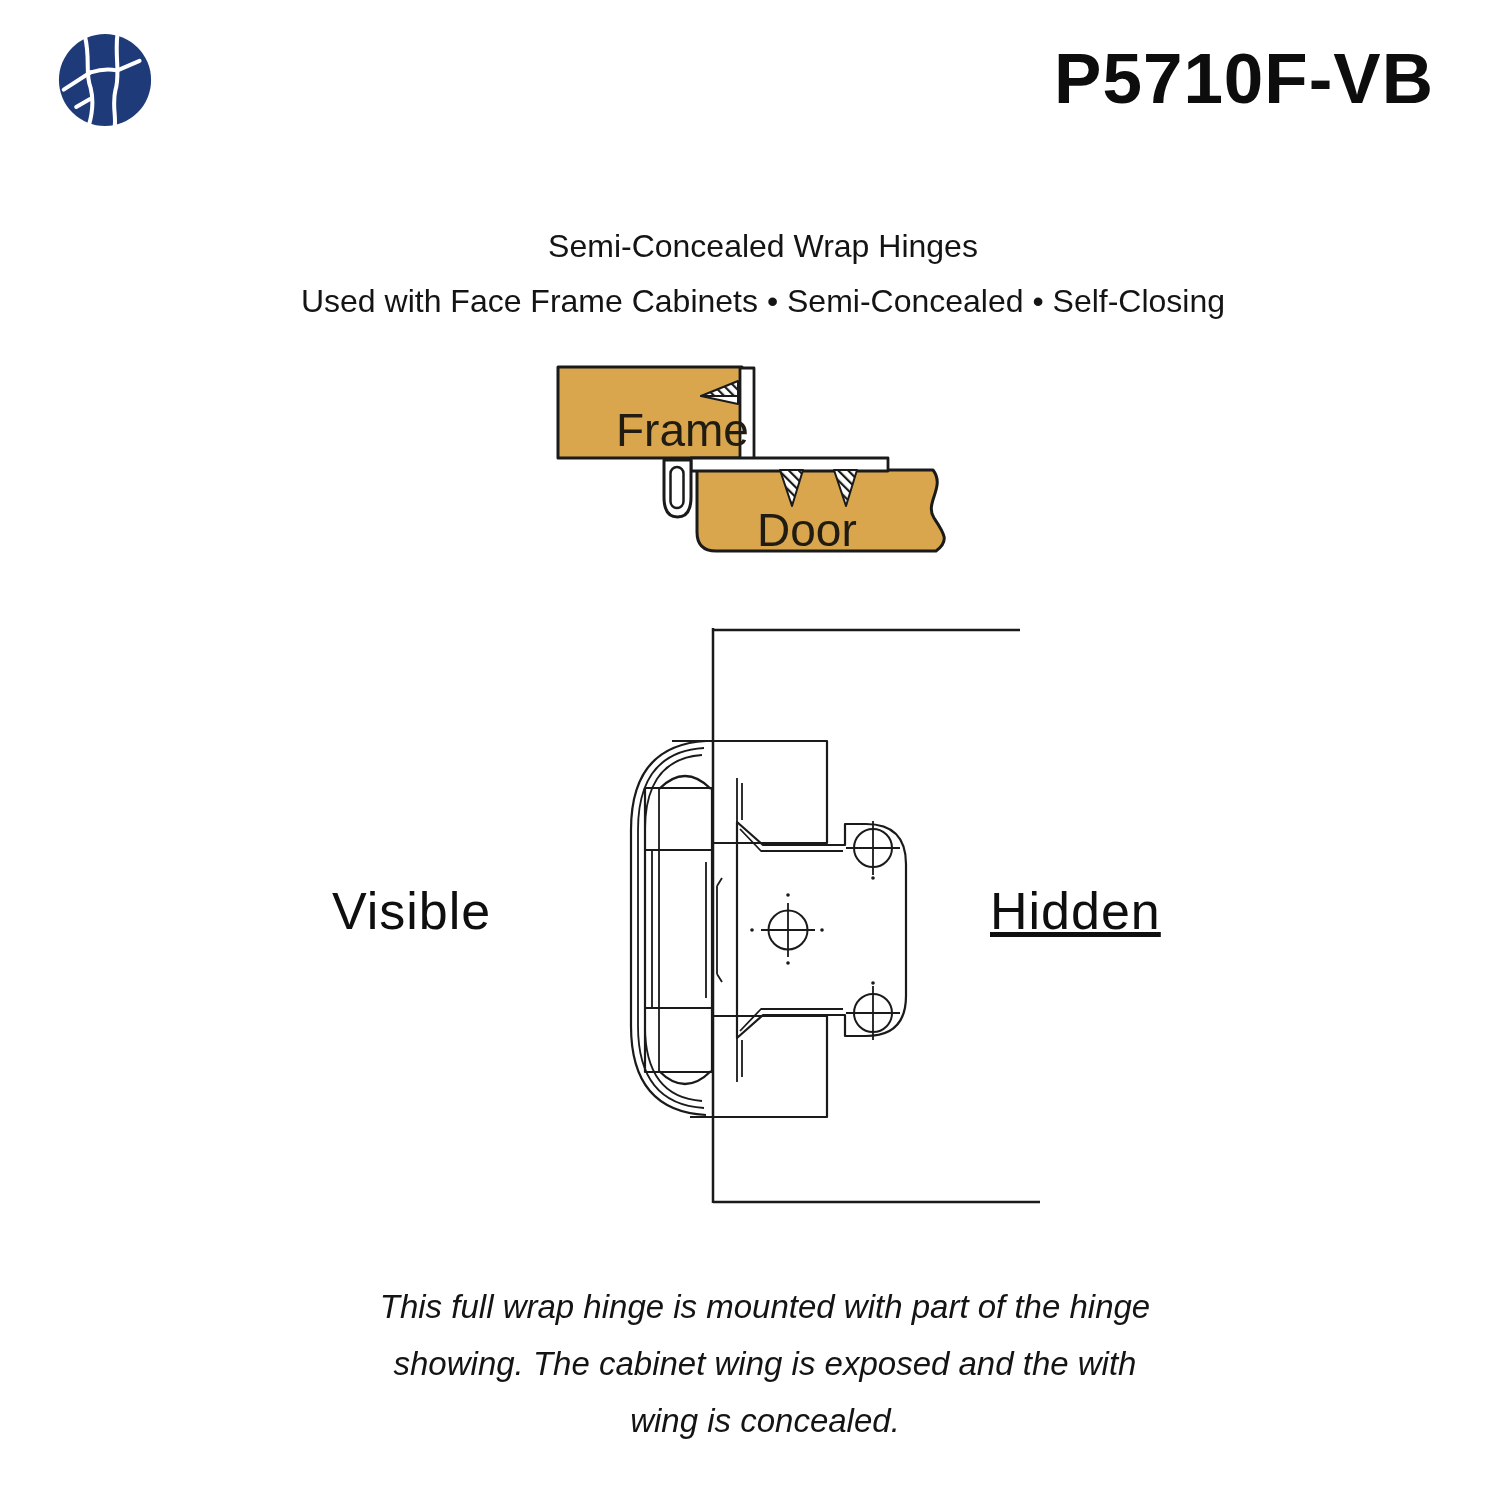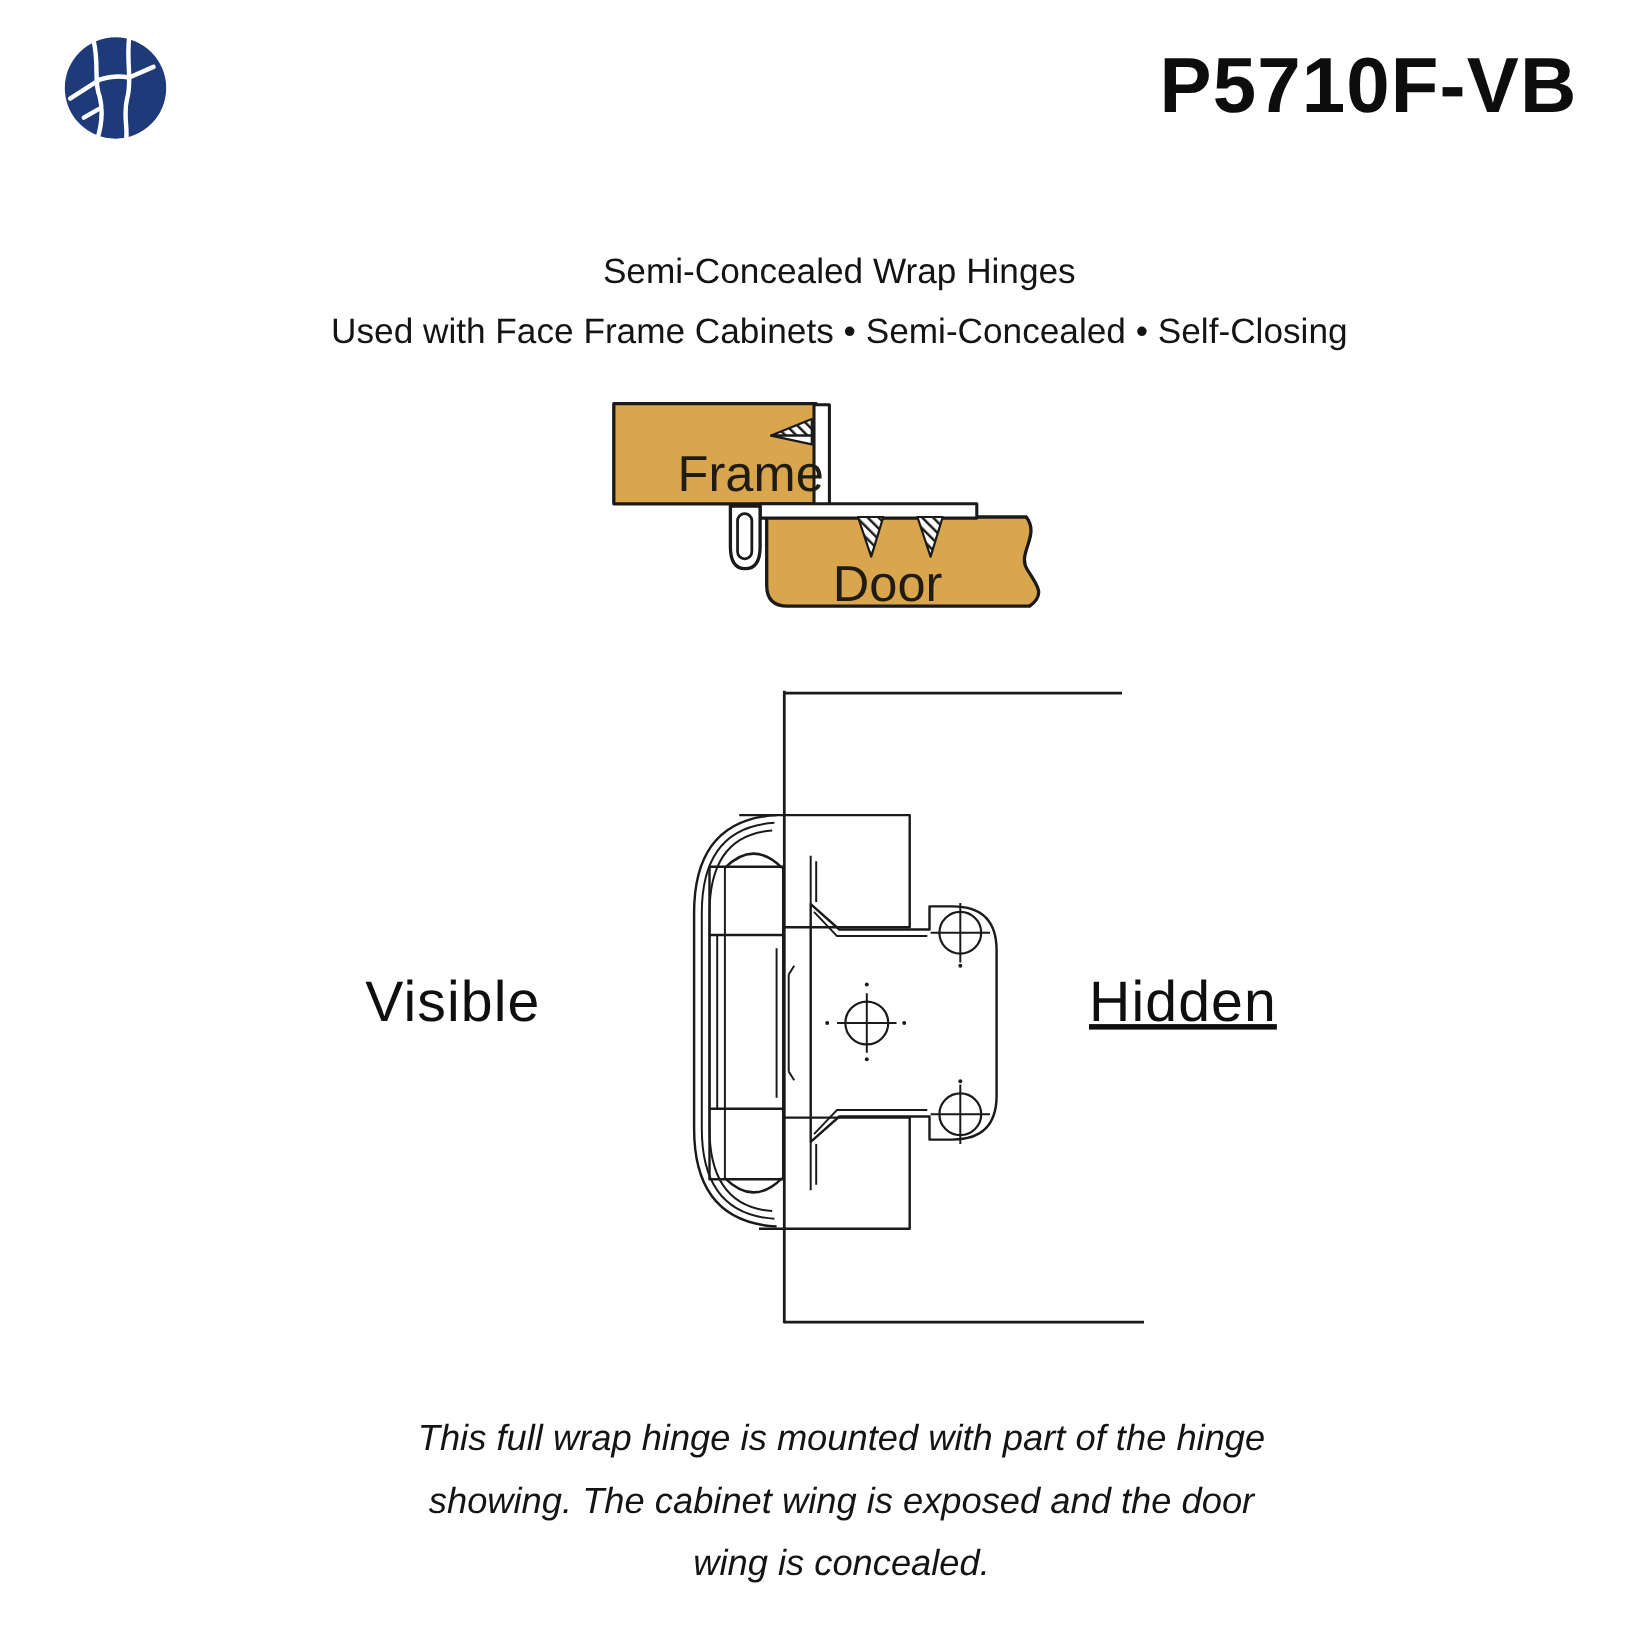--- a/index.html
+++ b/index.html
@@ -149,16 +149,16 @@
       </g>
     </g>
   </svg>
 
   <div class="diag-label label-frame">Frame</div>
   <div class="diag-label label-door">Door</div>
   <div class="side-label label-visible">Visible</div>
   <div class="side-label label-hidden">Hidden</div>
 
   <div class="desc desc-1">This full wrap hinge is mounted with part of the hinge</div>
-  <div class="desc desc-2">showing. The cabinet wing is exposed and the door</div>
+  <div class="desc desc-2">showing. The cabinet wing is exposed and the with</div>
   <div class="desc desc-3">wing is concealed.</div>
 
 </div>
 
 </body></html>

